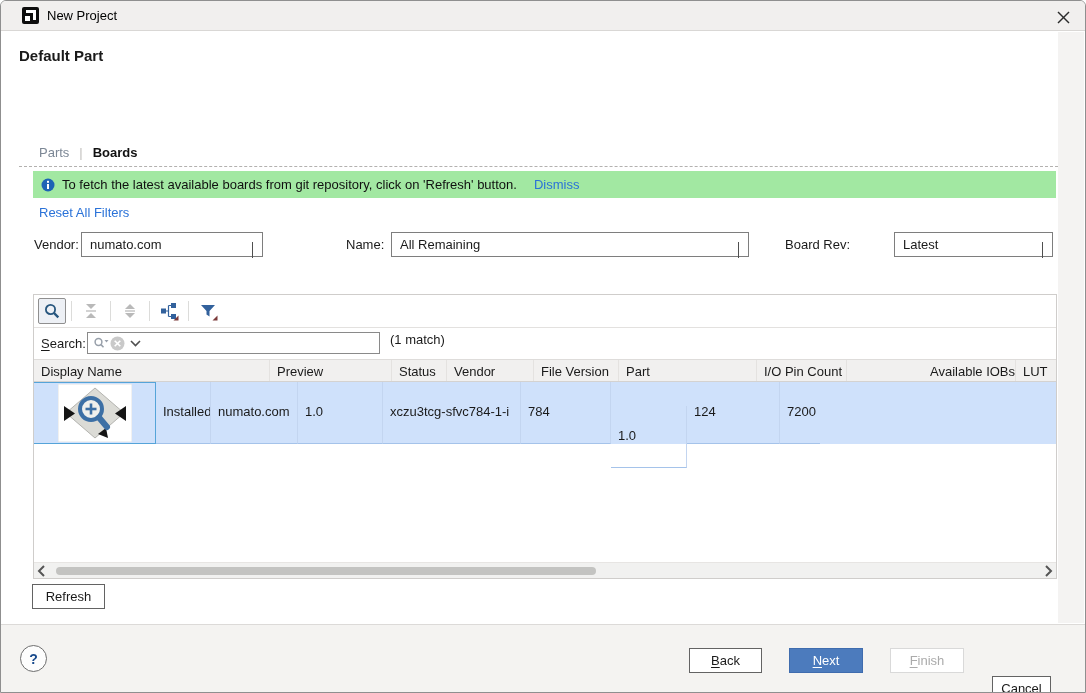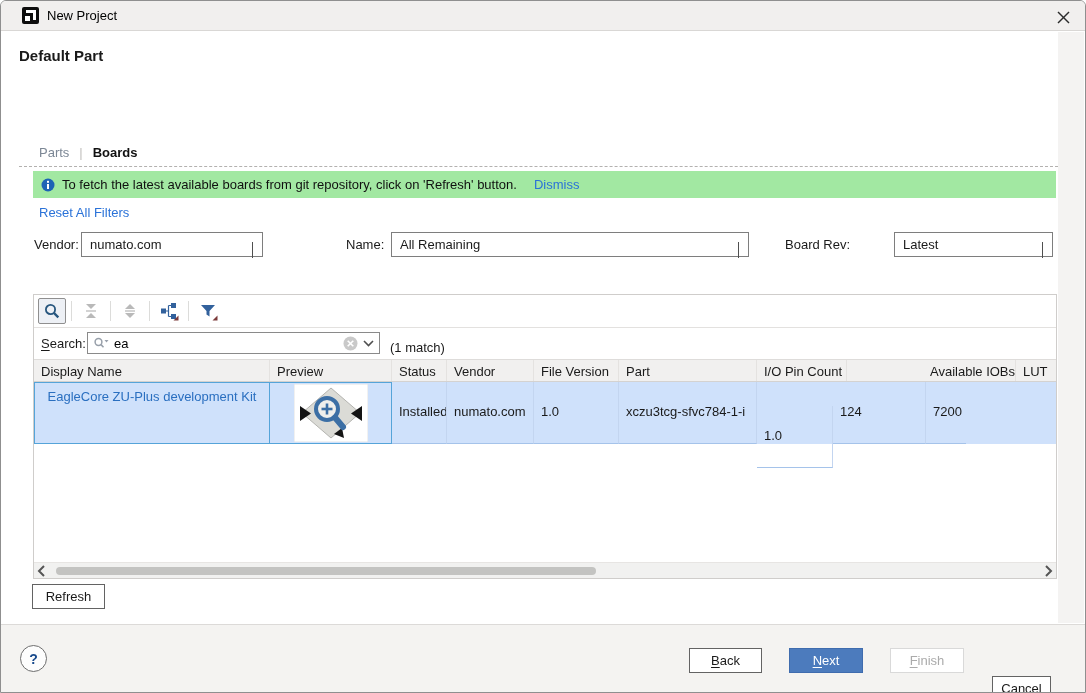--- a/index.html
+++ b/index.html
@@ -60,21 +60,21 @@
   .tdiv { width:1px; height:20px; background:#dcdcda; margin:0 5px; }
 
   .searchrow { position:absolute; left:0; top:34px; width:100%; height:28px;
                display:flex; align-items:center; }
   .searchrow .slabel { margin-left:7px; }
   .searchbox { position:absolute; left:53px; top:3px; width:293px; height:22px;
                border:1px solid #8a8a8a; background:#fff; display:flex; align-items:center; }
   .searchbox input { border:none; outline:none; flex:1; font-family:"Liberation Sans",sans-serif;
                      font-size:13px; padding-left:4px; background:transparent; }
   .searchbox .clear, .searchbox .fieldchev { display:flex; align-items:center; margin-right:5px; }
-  .match-count { position:absolute; left:356px; top:11px; }
+  .match-count { position:absolute; left:356px; top:3px; }
 
   
   .thead { position:absolute; left:0; top:64px; width:1022px; height:23px;
            background:#f1f0ef; border-top:1px solid #dedcda; border-bottom:1px solid #d4d2d0; display:flex; }
   .th { height:100%; padding:4px 0 0 7px; border-right:1px solid #e4e2e0;
         white-space:nowrap; overflow:hidden; }
   .trow { position:absolute; left:0; top:87px; width:1022px; height:62px; display:flex;
           background:var(--selection-blue); }
   .td { height:100%; white-space:nowrap; overflow:hidden; border-right:1px solid #c3d5f0;
         border-bottom:1px solid #a5c3ea; padding-left:7px; line-height:60px; }
@@ -234,21 +234,20 @@
     <div class="searchrow">
       <span class="slabel"><u>S</u>earch:</span>
       <div class="searchbox">
         <span style="display:inline-flex; margin-left:5px;">
           <svg width="17" height="14" viewBox="0 0 17 14">
             <circle cx="5.5" cy="6" r="3.4" fill="none" stroke="#98a0aa" stroke-width="1.5"></circle>
             <line x1="8" y1="8.6" x2="10.5" y2="11.2" stroke="#98a0aa" stroke-width="1.6"></line>
             <polygon points="11.5,4 15.5,4 13.5,6.5" fill="#98a0aa"></polygon>
           </svg>
         </span>
-        <input type="text" value="ea" style="">
         <span class="clear">
           <svg width="15" height="15" viewBox="0 0 15 15">
             <circle cx="7.5" cy="7.5" r="7" fill="#c9c9c9"></circle>
             <line x1="4.7" y1="4.7" x2="10.3" y2="10.3" stroke="#fff" stroke-width="1.6"></line>
             <line x1="10.3" y1="4.7" x2="4.7" y2="10.3" stroke="#fff" stroke-width="1.6"></line>
           </svg>
         </span>
         <span class="fieldchev">
           <svg width="11" height="7" viewBox="0 0 11 7">
             <polyline points="1,1 5.5,5.5 10,1" fill="none" stroke="#4f4f4f" stroke-width="1.6"></polyline>
@@ -265,40 +264,40 @@
       <div class="th w3">Vendor</div>
       <div class="th w4">File Version</div>
       <div class="th w5">Part</div>
       <div class="th w6">I/O Pin Count</div>
       <div class="th w7">Board Rev</div>
       <div class="th w8">Available IOBs</div>
       <div class="th w9">LUT</div>
     </div>
 
     <div class="trow">
-      <div class="td cell-name w0">EagleCore ZU-Plus development Kit</div>
       <div class="td cell-preview w1">
         <span style="display:inline-flex;">
           <svg width="74" height="58" viewBox="0 0 74 58">
             <rect x="0" y="0" width="74" height="58" fill="#ffffff" stroke="#e2e2e2"></rect>
             <polygon points="37,4 66,29 37,54 8,29" fill="#dbdbd6" stroke="#b4b4b0"></polygon>
             <polygon points="6,22 17,29.5 6,37" fill="#141414"></polygon>
             <polygon points="68,22 57,29.5 68,37" fill="#141414"></polygon>
             <polygon points="40,50 48,44 50,54" fill="#141414"></polygon>
             <circle cx="33" cy="25" r="11" fill="rgba(255,255,255,0.55)" stroke="#3c6fa5" stroke-width="4"></circle>
             <line x1="27.5" y1="25" x2="38.5" y2="25" stroke="#3c6fa5" stroke-width="2.6"></line>
             <line x1="33" y1="19.5" x2="33" y2="30.5" stroke="#3c6fa5" stroke-width="2.6"></line>
             <line x1="41" y1="33.5" x2="49" y2="43" stroke="#3c6fa5" stroke-width="6" stroke-linecap="round"></line>
           </svg>
         </span>
       </div>
       <div class="td w2">Installed</div>
       <div class="td w3">numato.com</div>
       <div class="td w4">1.0</div>
       <div class="td w5">xczu3tcg-sfvc784-1-i</div>
+      <div class="td w6">784</div>
       <div class="td w7">1.0</div>
       <div class="td w8">124</div>
       <div class="td w9">7200</div>
     </div>
 
     <div class="hscroll">
       <span class="hs-left">
         <svg width="9" height="12" viewBox="0 0 9 12">
           <polyline points="7,1 2,6 7,11" fill="none" stroke="#555" stroke-width="2"></polyline>
         </svg>

